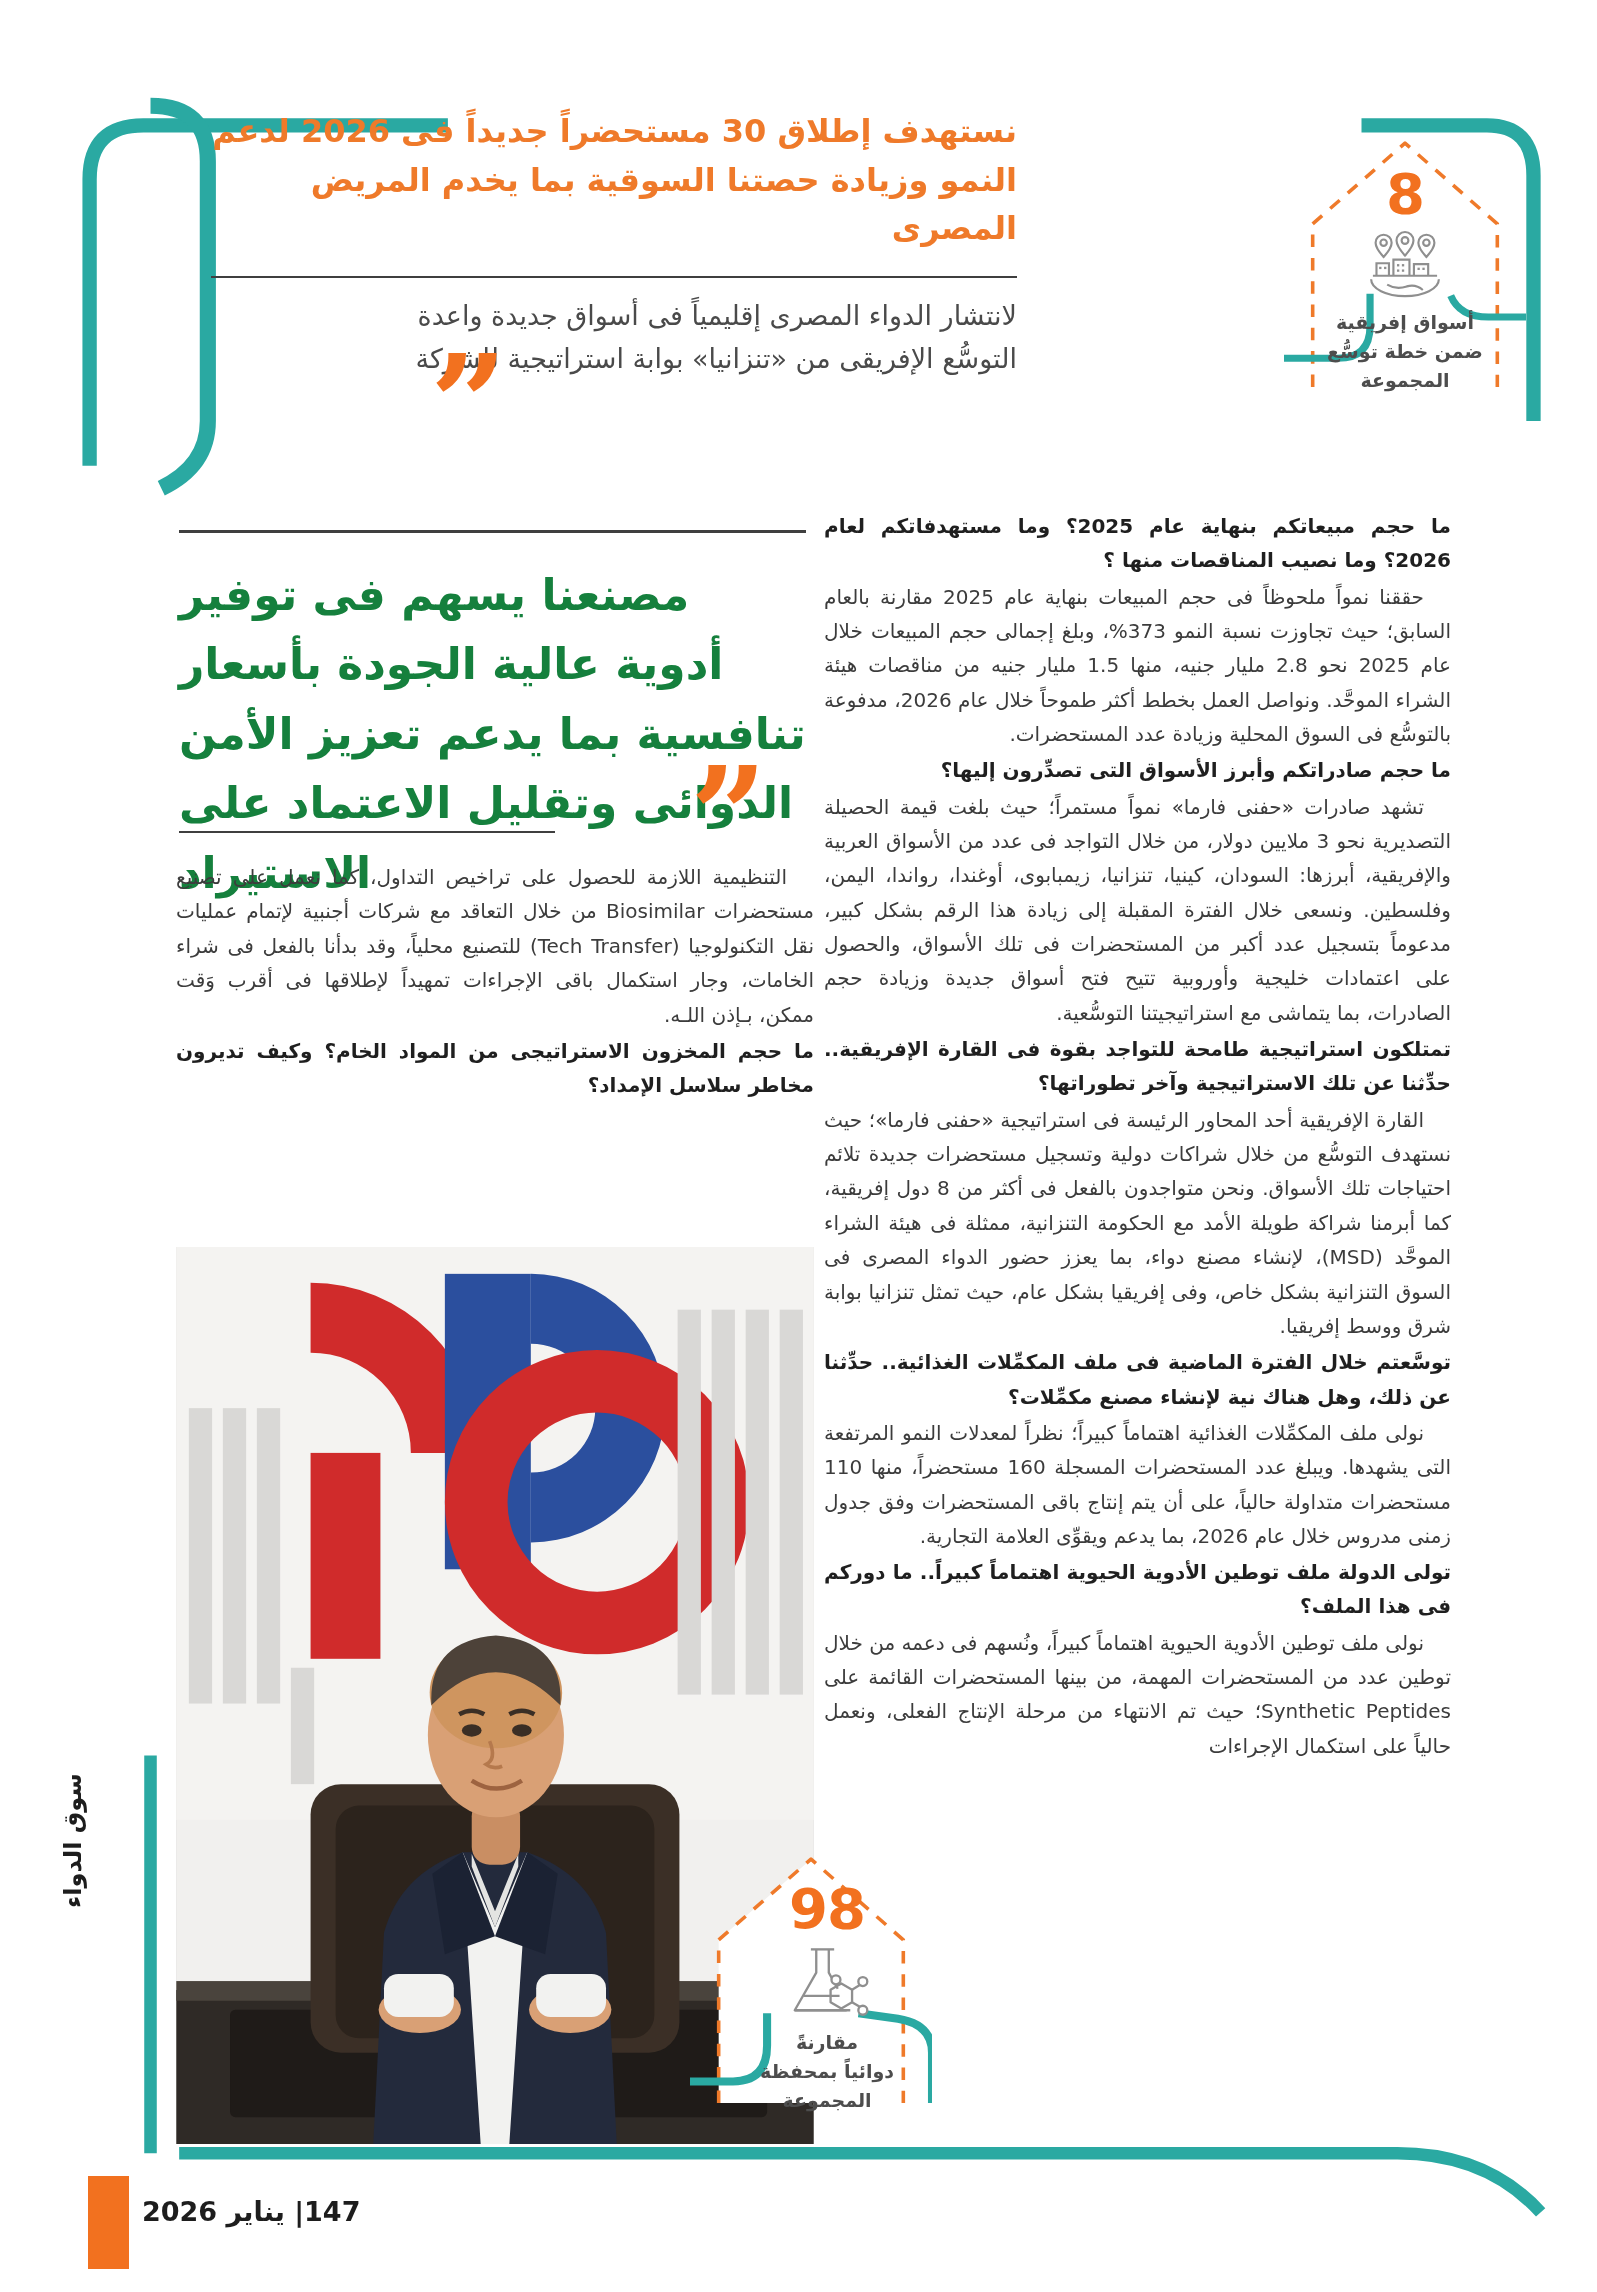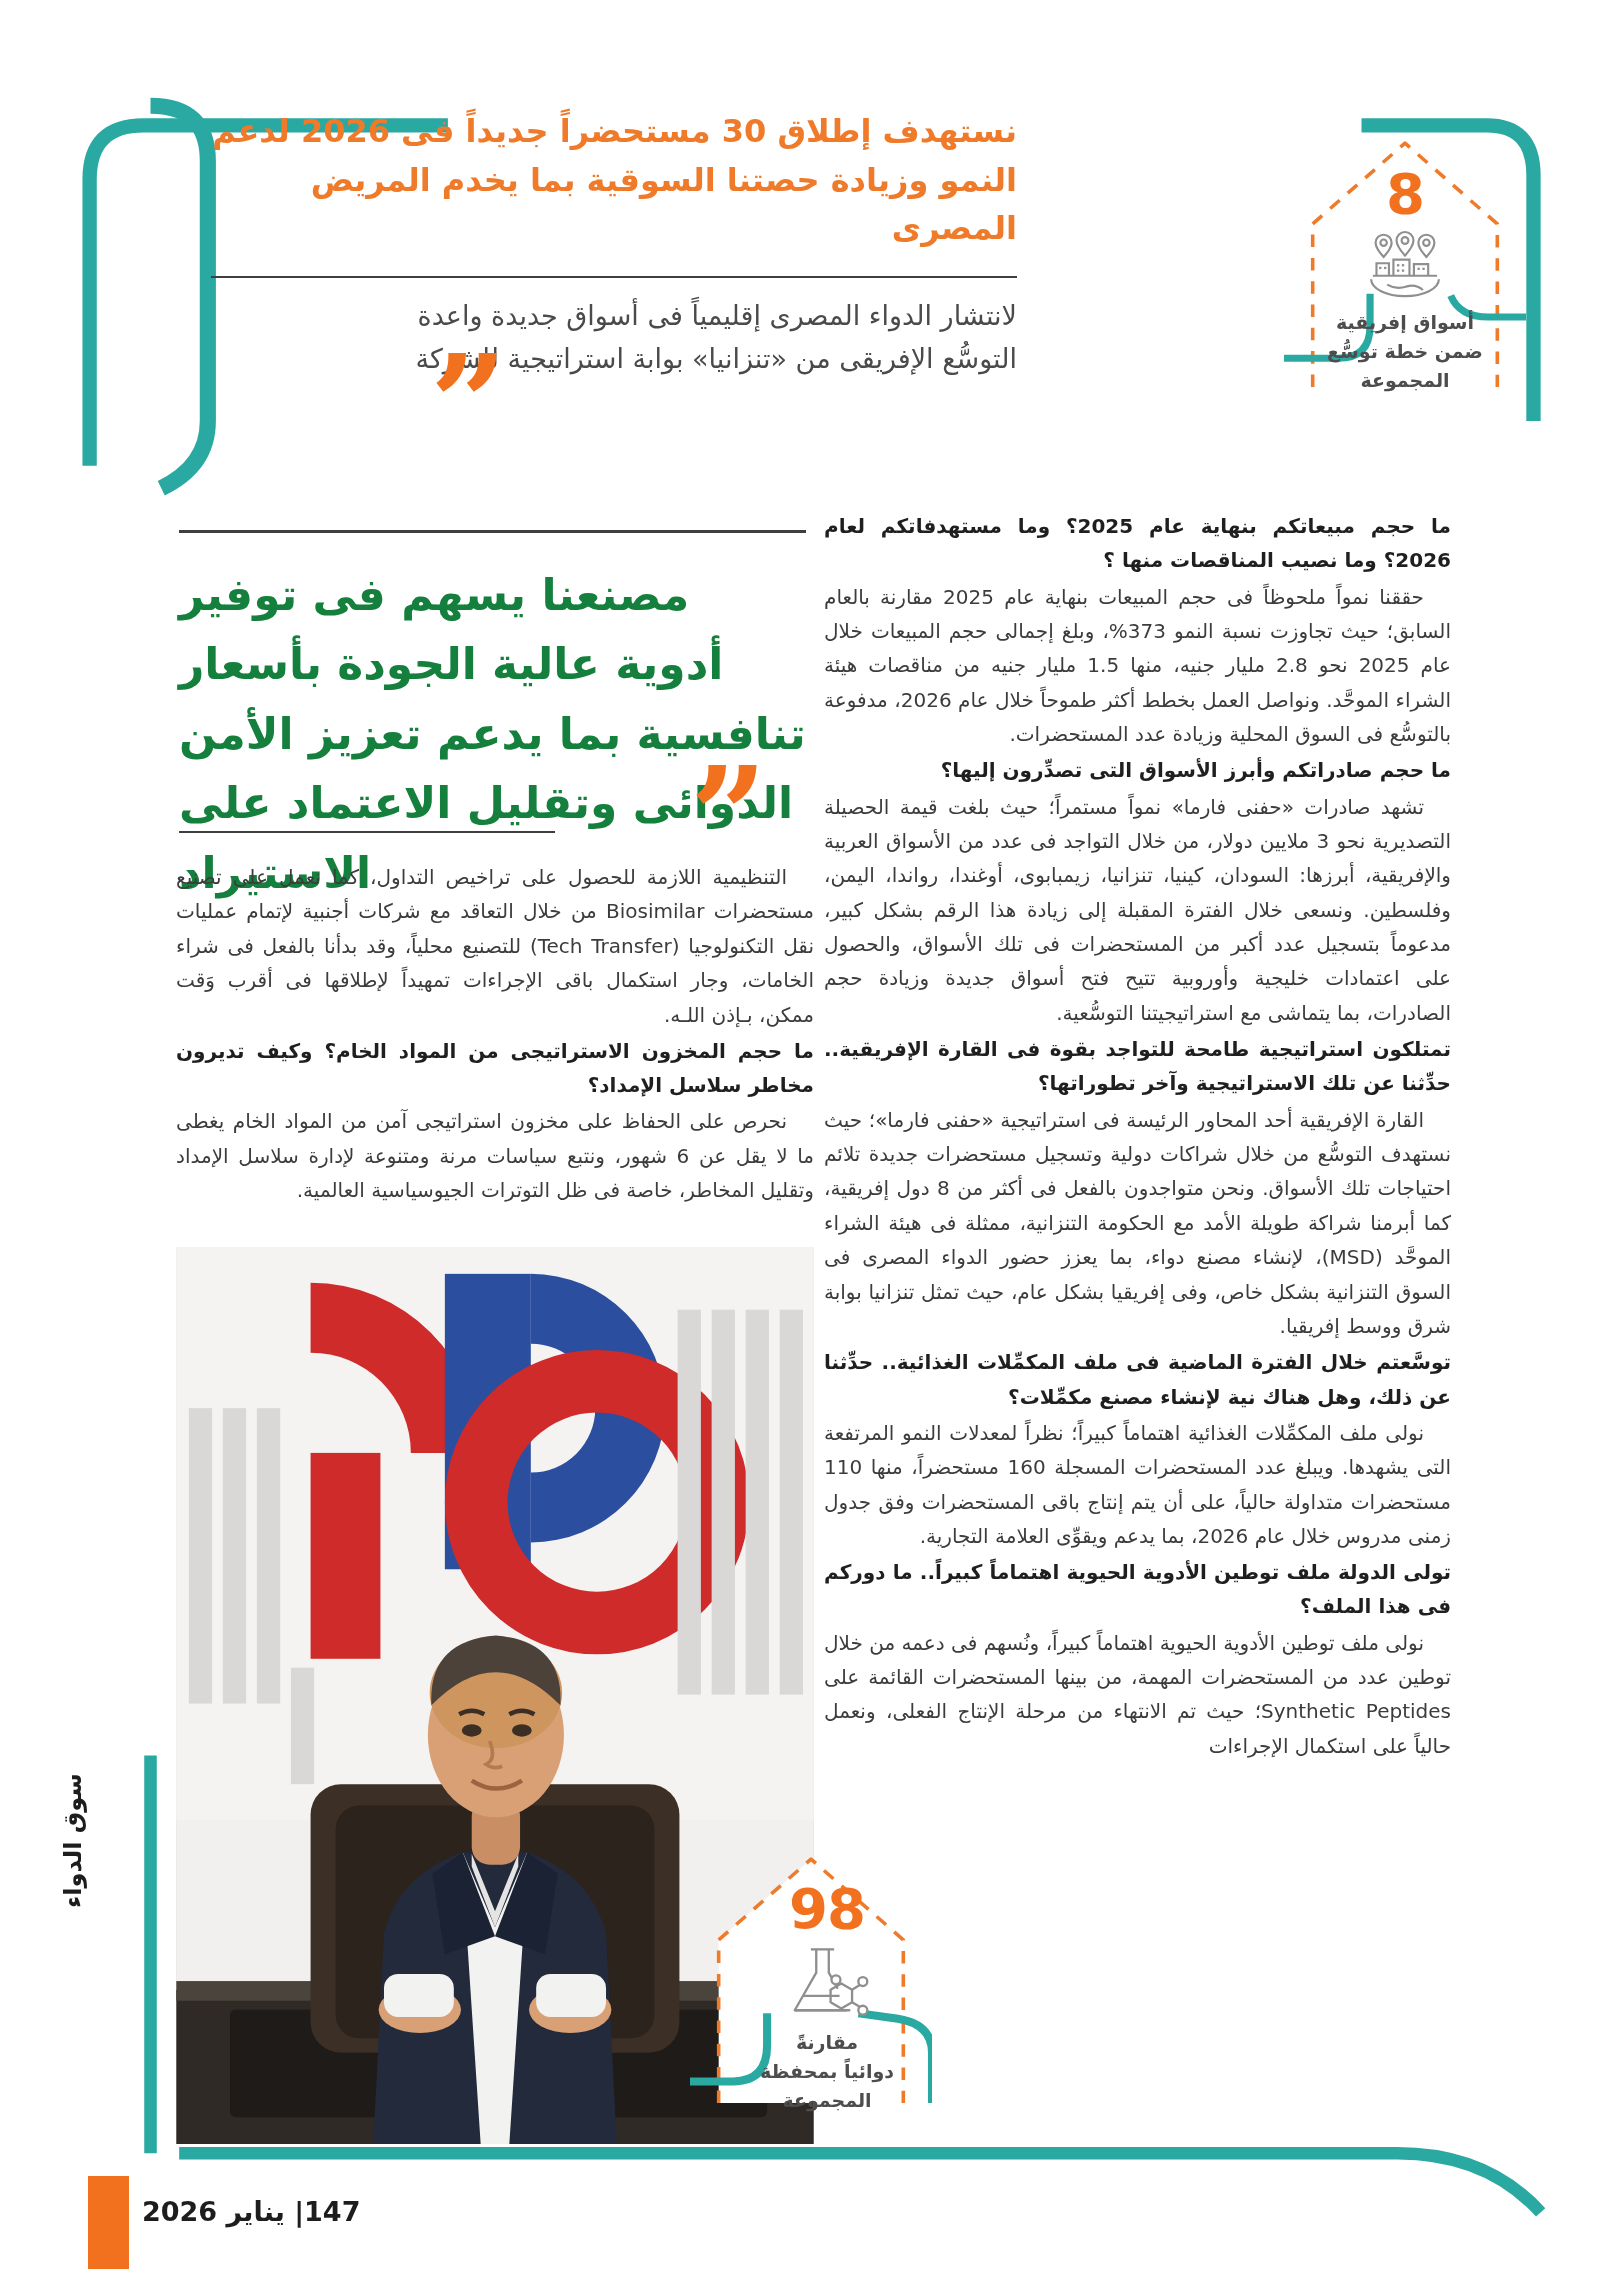--- a/index.html
+++ b/index.html
@@ -179,21 +179,20 @@
 <div class="pullquote">
   <div class="pq-rule"></div>
   <div class="pq-text">مصنعنا يسهم فى توفير أدوية عالية الجودة بأسعار تنافسية بما يدعم تعزيز الأمن الدوائى وتقليل الاعتماد على الاستيراد</div>
 </div>
 <div class="quote-mark" id="quote-close">”</div>
 <div style="position:absolute;left:179px;top:831px;width:376px;height:1.8px;background:#3f3f3f;"></div>
 
 <div class="col" id="col-left">
   <p class="ind">التنظيمية اللازمة للحصول على تراخيص التداول، كما نعمل على تصنيع مستحضرات Biosimilar من خلال التعاقد مع شركات أجنبية لإتمام عمليات نقل التكنولوجيا (Tech Transfer) للتصنيع محلياً، وقد بدأنا بالفعل فى شراء الخامات، وجار استكمال باقى الإجراءات تمهيداً لإطلاقها فى أقرب وَقت ممكن، بـإذن اللـه.</p>
   <p class="q">ما حجم المخزون الاستراتيجى من المواد الخام؟ وكيف تديرون مخاطر سلاسل الإمداد؟</p>
-  <p class="ind">نحرص على الحفاظ على مخزون استراتيجى آمن من المواد الخام يغطى ما لا يقل عن 6 شهور، ونتبع سياسات مرنة ومتنوعة لإدارة سلاسل الإمداد وتقليل المخاطر، خاصة فى ظل التوترات الجيوسياسية العالمية.</p>
 </div>
 
 <div class="col" id="col-right">
   <p class="q">ما حجم مبيعاتكم بنهاية عام 2025؟ وما مستهدفاتكم لعام 2026؟ وما نصيب المناقصات منها ؟</p>
   <p class="ind">حققنا نمواً ملحوظاً فى حجم المبيعات بنهاية عام 2025 مقارنة بالعام السابق؛ حيث تجاوزت نسبة النمو 373%، وبلغ إجمالى حجم المبيعات خلال عام 2025 نحو 2.8 مليار جنيه، منها 1.5 مليار جنيه من مناقصات هيئة الشراء الموحَّد. ونواصل العمل بخطط أكثر طموحاً خلال عام 2026، مدفوعة بالتوسُّع فى السوق المحلية وزيادة عدد المستحضرات.</p>
   <p class="q">ما حجم صادراتكم وأبرز الأسواق التى تصدِّرون إليها؟</p>
   <p class="ind">تشهد صادرات «حفنى فارما» نمواً مستمراً؛ حيث بلغت قيمة الحصيلة التصديرية نحو 3 ملايين دولار، من خلال التواجد فى عدد من الأسواق العربية والإفريقية، أبرزها: السودان، كينيا، تنزانيا، زيمبابوى، أوغندا، رواندا، اليمن، وفلسطين. ونسعى خلال الفترة المقبلة إلى زيادة هذا الرقم بشكل كبير، مدعوماً بتسجيل عدد أكبر من المستحضرات فى تلك الأسواق، والحصول على اعتمادات خليجية وأوروبية تتيح فتح أسواق جديدة وزيادة حجم الصادرات، بما يتماشى مع استراتيجيتنا التوسُّعية.</p>
   <p class="q">تمتلكون استراتيجية طامحة للتواجد بقوة فى القارة الإفريقية.. حدِّثنا عن تلك الاستراتيجية وآخر تطوراتها؟</p>
   <p class="ind">القارة الإفريقية أحد المحاور الرئيسة فى استراتيجية «حفنى فارما»؛ حيث نستهدف التوسُّع من خلال شراكات دولية وتسجيل مستحضرات جديدة تلائم احتياجات تلك الأسواق. ونحن متواجدون بالفعل فى أكثر من 8 دول إفريقية، كما أبرمنا شراكة طويلة الأمد مع الحكومة التنزانية، ممثلة فى هيئة الشراء الموحَّد (MSD)، لإنشاء مصنع دواء، بما يعزز حضور الدواء المصرى فى السوق التنزانية بشكل خاص، وفى إفريقيا بشكل عام، حيث تمثل تنزانيا بوابة شرق ووسط إفريقيا.</p>
   <p class="q">توسَّعتم خلال الفترة الماضية فى ملف المكمِّلات الغذائية.. حدِّثنا عن ذلك، وهل هناك نية لإنشاء مصنع مكمِّلات؟</p>

